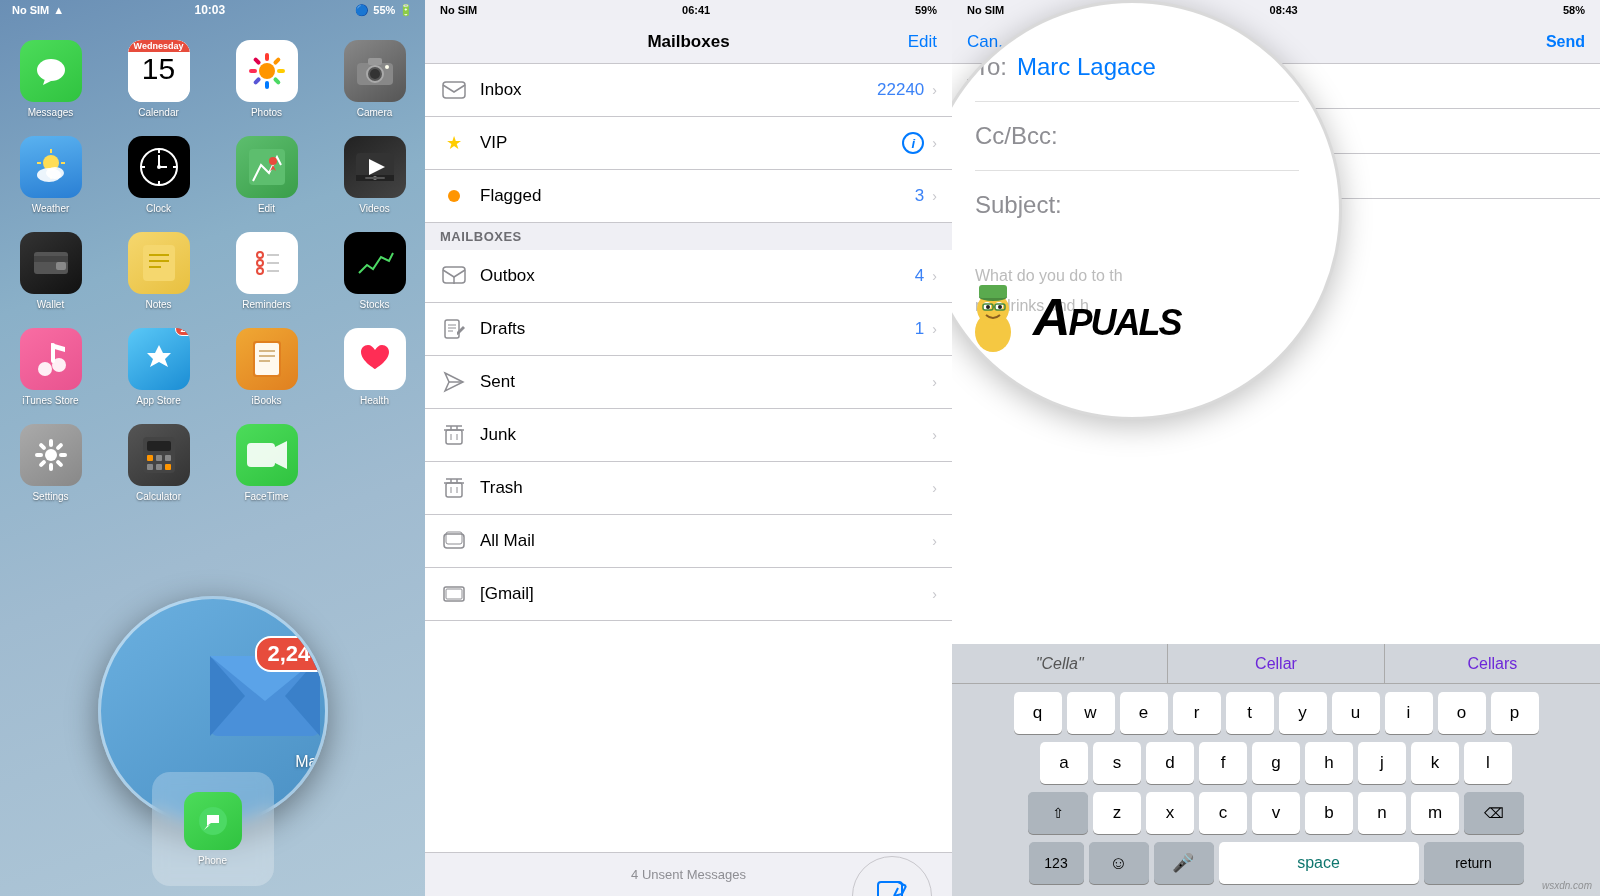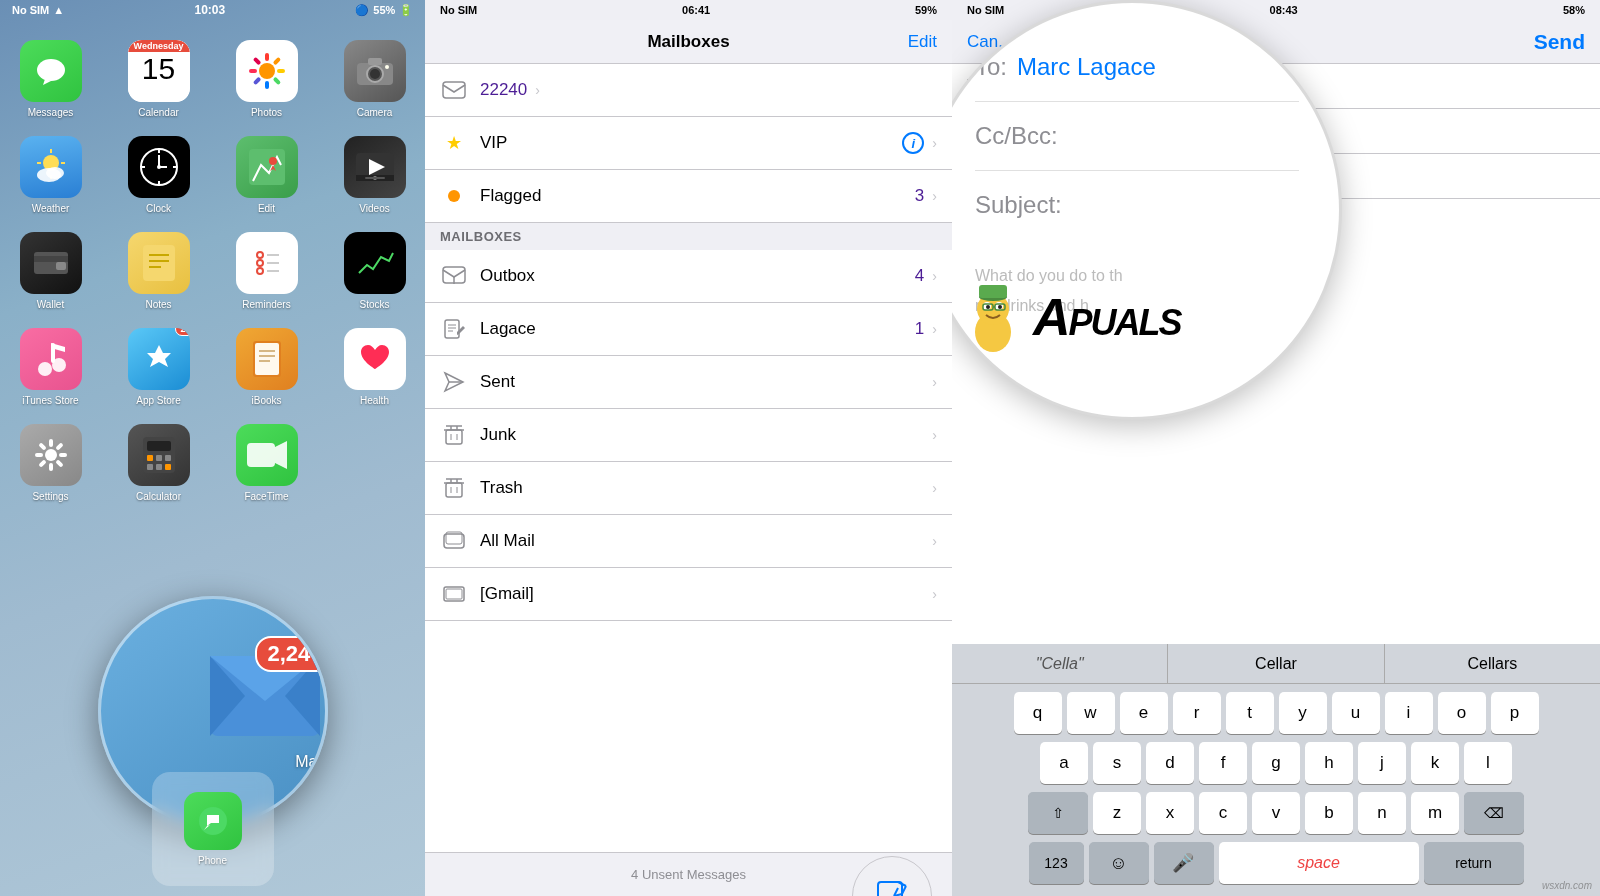--- a/index.html
+++ b/index.html
@@ -271,21 +271,21 @@
       display: flex;
       align-items: center;
     }
     .mail-row-label {
       font-size: 17px;
       color: #000;
       flex: 1;
     }
     .mail-row-count {
       font-size: 17px;
-      color: #4c1d95;
+      color: #3b82f6;
       margin-right: 8px;
     }
     .mail-row-chevron {
       color: #c7c7cc;
       font-size: 14px;
     }
     .mail-star { color: #ffcc00; }
     .mail-orange-dot {
       width: 12px;
       height: 12px;
@@ -346,21 +346,21 @@
     .compose-nav-bar {
       height: 44px;
       background: #efeff4;
       border-bottom: 1px solid #c8c7cc;
       display: flex;
       align-items: center;
       justify-content: space-between;
       padding: 0 15px;
     }
     .compose-cancel { color: #007aff; font-size: 17px; }
-    .compose-send { color: #007aff; font-size: 21px; font-weight: 600; }
+    .compose-send { color: #007aff; font-size: 16px; font-weight: 600; }
     .compose-field {
       display: flex;
       align-items: center;
       padding: 12px 15px;
       border-bottom: 1px solid #c8c7cc;
       min-height: 44px;
     }
     .compose-field-label {
       font-size: 17px;
       color: #8e8e93;
@@ -390,21 +390,21 @@
       background: #d1d5db;
       border-bottom: 1px solid #aaa;
       height: 40px;
     }
     .autocomplete-word {
       flex: 1;
       display: flex;
       align-items: center;
       justify-content: center;
       font-size: 16px;
-      color: #000000;
+      color: #6d28d9;
       border-right: 1px solid #aaa;
       cursor: pointer;
     }
     .autocomplete-word:last-child { border-right: none; }
     .autocomplete-word.quoted { font-style: italic; color: #555; }
 
     .keyboard-row {
       display: flex;
       justify-content: center;
       margin-bottom: 8px;
@@ -430,22 +430,21 @@
       background: #adb5bd;
       min-width: 46px;
       font-size: 14px;
       color: #000;
     }
     .key.space-key {
       min-width: 200px;
       max-width: none;
       flex: none;
       font-size: 16px;
-      color: #ef4444;
-      font-style: italic;
+      color: #0f766e;
     }
     .key.func-key {
       background: #adb5bd;
       min-width: 46px;
       max-width: 60px;
       font-size: 14px;
     }
     .key.return-key {
       background: #adb5bd;
       min-width: 80px;
@@ -807,20 +806,21 @@
   <div class="mail-list">
 
     <div class="mail-row">
       <div class="mail-row-icon">
         <svg width="24" height="18" viewBox="0 0 24 18">
             <rect x="1" y="1" width="22" height="16" rx="3" fill="none" stroke="#8e8e93" stroke-width="1.5"></rect>
             <polyline points="1,4 12,11 23,4" stroke="#8e8e93" stroke-width="1.5" fill="none"></polyline>
           </svg>
       </div>
       <div class="mail-row-content">
+        <span class="mail-row-label">Inbox</span>
         <span class="mail-row-count">22240</span>
         <span class="mail-row-chevron">›</span>
       </div>
     </div>
 
     <div class="mail-row">
       <div class="mail-row-icon mail-star">★</div>
       <div class="mail-row-content">
         <span class="mail-row-label">VIP</span>
         <div class="mail-info-icon">i</div>
@@ -860,21 +860,21 @@
       <div class="mail-row-icon">
         <svg width="22" height="22" viewBox="0 0 22 22">
             <rect x="2" y="2" width="14" height="18" rx="2" fill="none" stroke="#8e8e93" stroke-width="1.5"></rect>
             <line x1="5" y1="7" x2="13" y2="7" stroke="#8e8e93" stroke-width="1"></line>
             <line x1="5" y1="10" x2="13" y2="10" stroke="#8e8e93" stroke-width="1"></line>
             <line x1="5" y1="13" x2="10" y2="13" stroke="#8e8e93" stroke-width="1"></line>
             <path d="M14 14 L20 8 L22 10 L16 16 L14 17 Z" fill="#8e8e93"></path>
           </svg>
       </div>
       <div class="mail-row-content">
-        <span class="mail-row-label">Lagace</span>
+        <span class="mail-row-label">Drafts</span>
         <span class="mail-row-count">1</span>
         <span class="mail-row-chevron">›</span>
       </div>
     </div>
 
     <div class="mail-row">
       <div class="mail-row-icon">
         <svg width="22" height="22" viewBox="0 0 22 22">
             <polygon points="2,2 20,11 2,20 6,11" fill="none" stroke="#8e8e93" stroke-width="1.5"></polygon>
             <line x1="6" y1="11" x2="20" y2="11" stroke="#8e8e93" stroke-width="1.5"></line>

